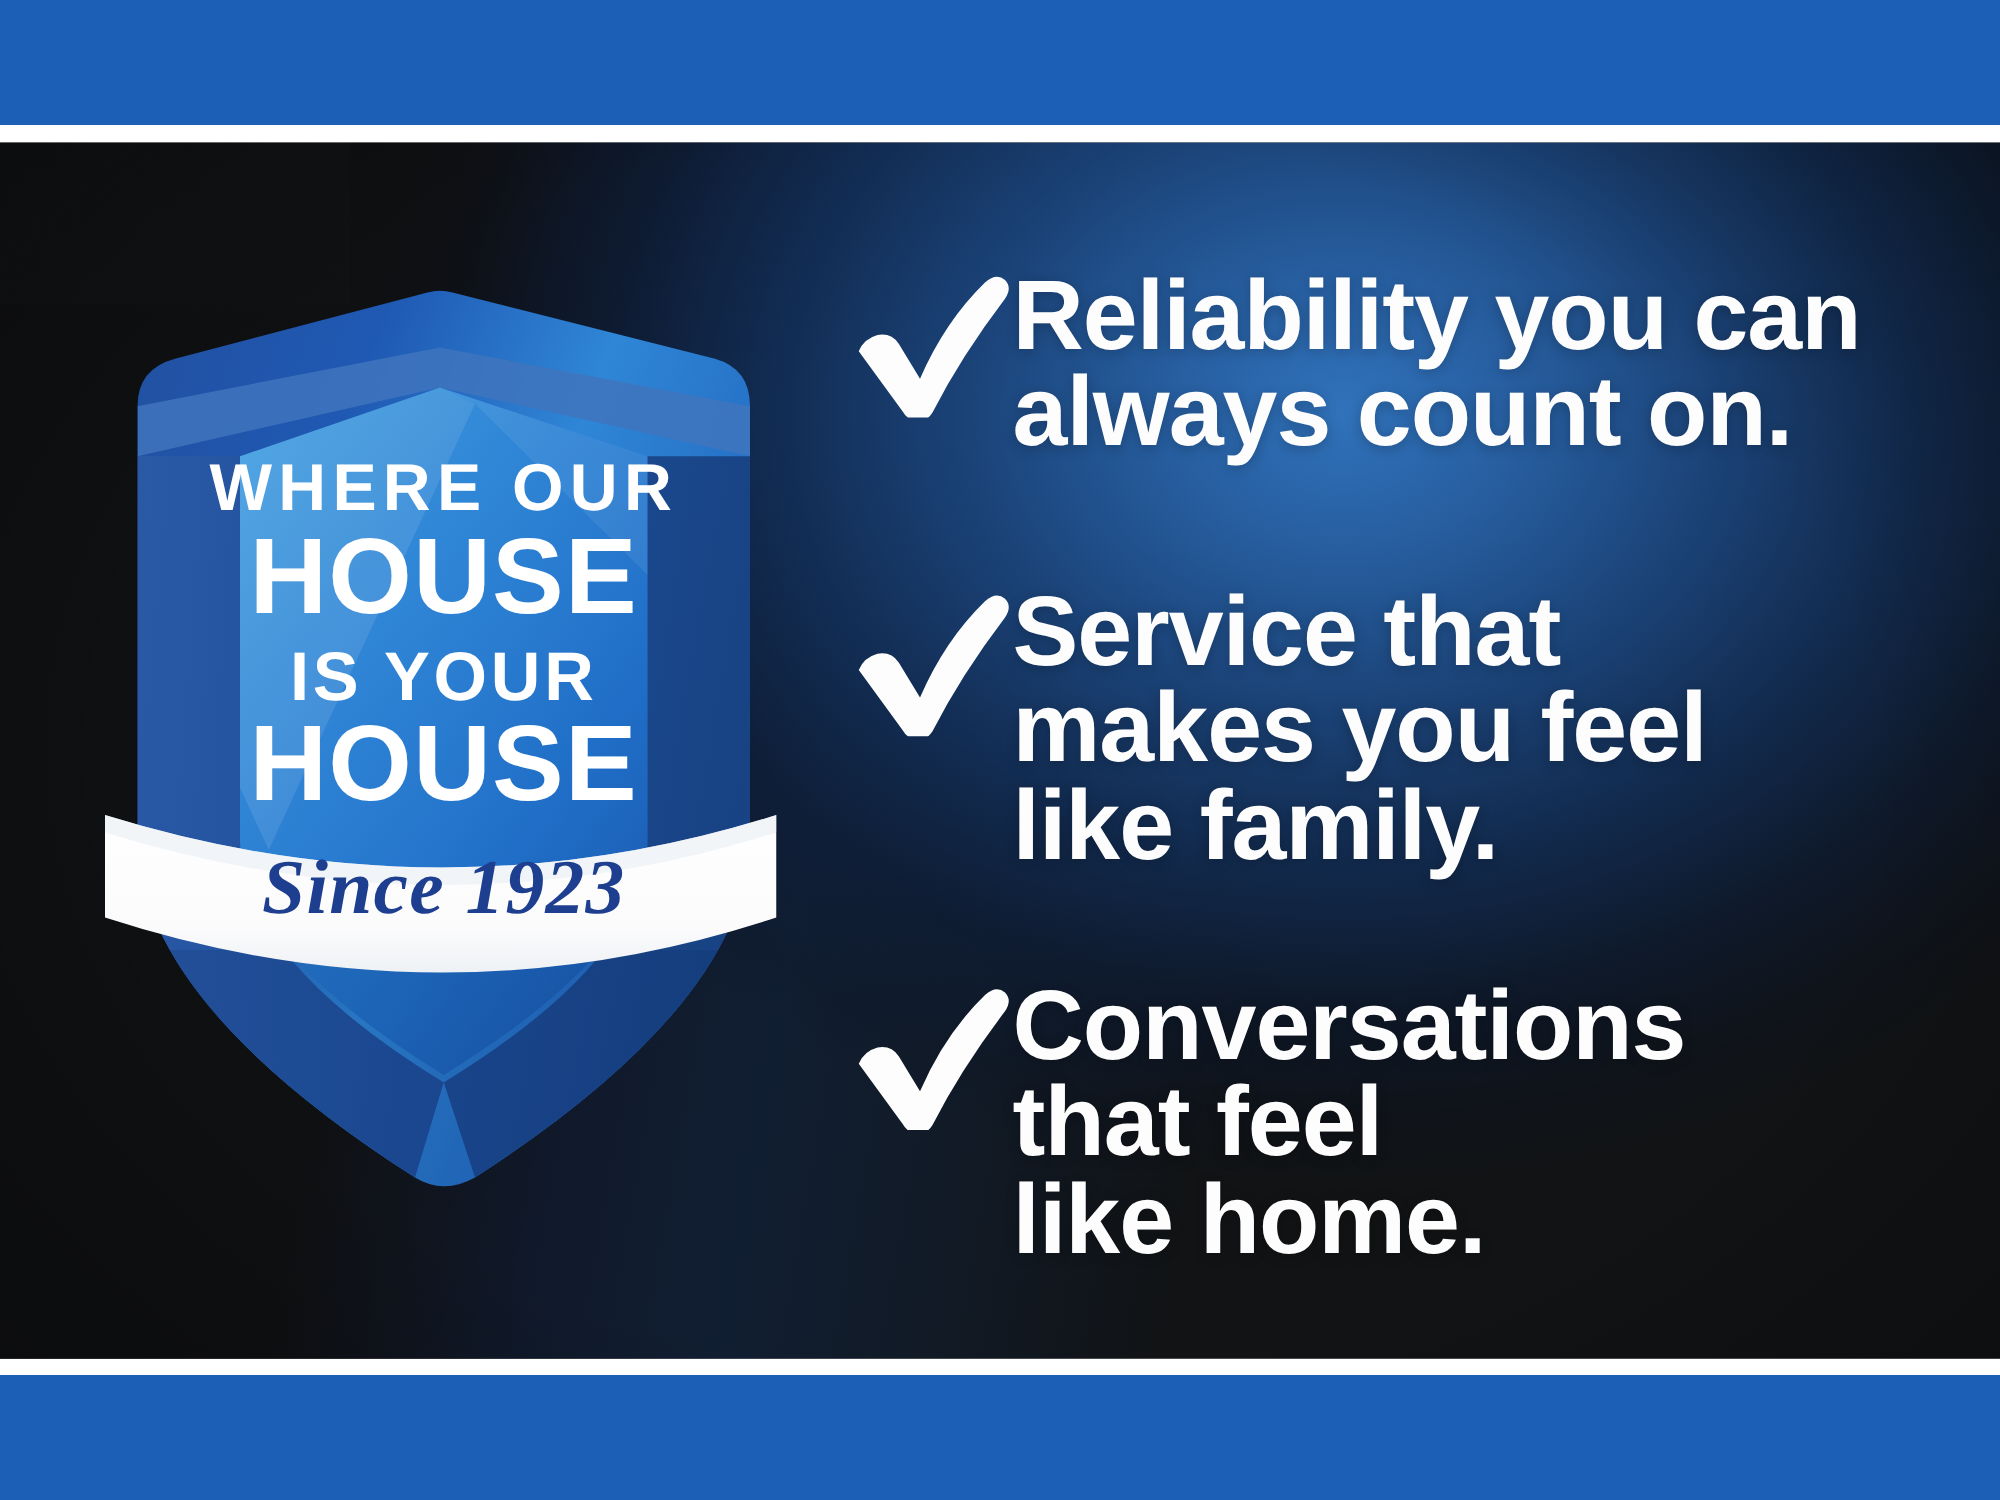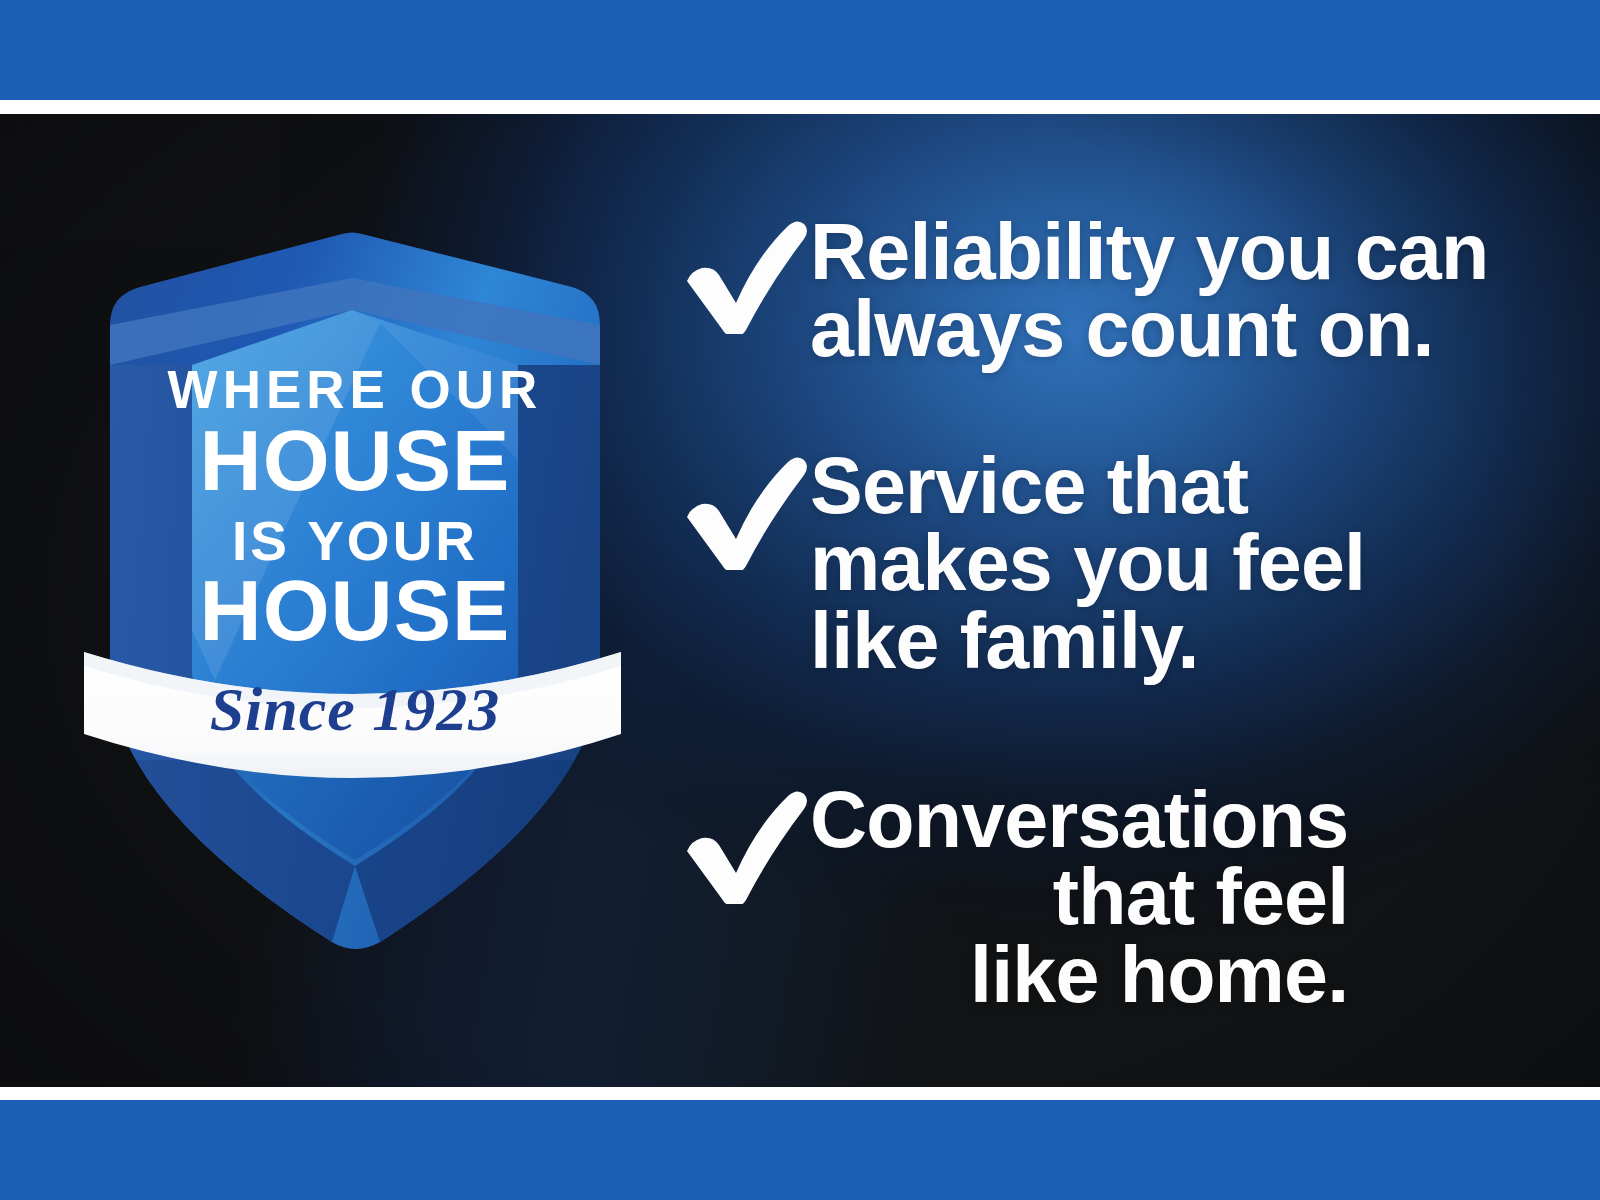--- a/index.html
+++ b/index.html
@@ -103,21 +103,21 @@
     width: 900px;
     height: 1177px;
   }
   .benefit {
     position: absolute;
     left: 0;
     display: flex;
     align-items: flex-start;
   }
   #benefit-0 { top: 95px; }
-  #benefit-1 { top: 331px; }
+  #benefit-1 { top: 350px; }
   #benefit-2 { top: 665px; }
 
   .benefit-check {
     position: relative;
     flex: 0 0 auto;
     width: 150px;
     height: 125px;
   }
   .benefit-check svg { display: block; width: 100%; height: 100%; }
 
@@ -128,21 +128,21 @@
     font-weight: bold;
     font-size: 79px;
     line-height: 0.98;
     letter-spacing: -0.8px;
     white-space: pre-line;
     margin-top: 6px;
     text-shadow: 0 2px 10px rgba(0,0,0,0.22);
   }
   #benefit-0 .benefit-text { margin-top: 4px; }
   #benefit-1 .benefit-text { margin-top: 2px; }
-  #benefit-2 .benefit-text { margin-top: 2px; text-align: right; }
+  #benefit-2 .benefit-text { margin-top: 2px; }
 </style>
 </head>
 <body>
 
 <div id="banner">
 
   <div class="brand-bar" id="brand-bar-top"></div>
 
   <div id="stage">
     <div id="stage-wash"></div>

